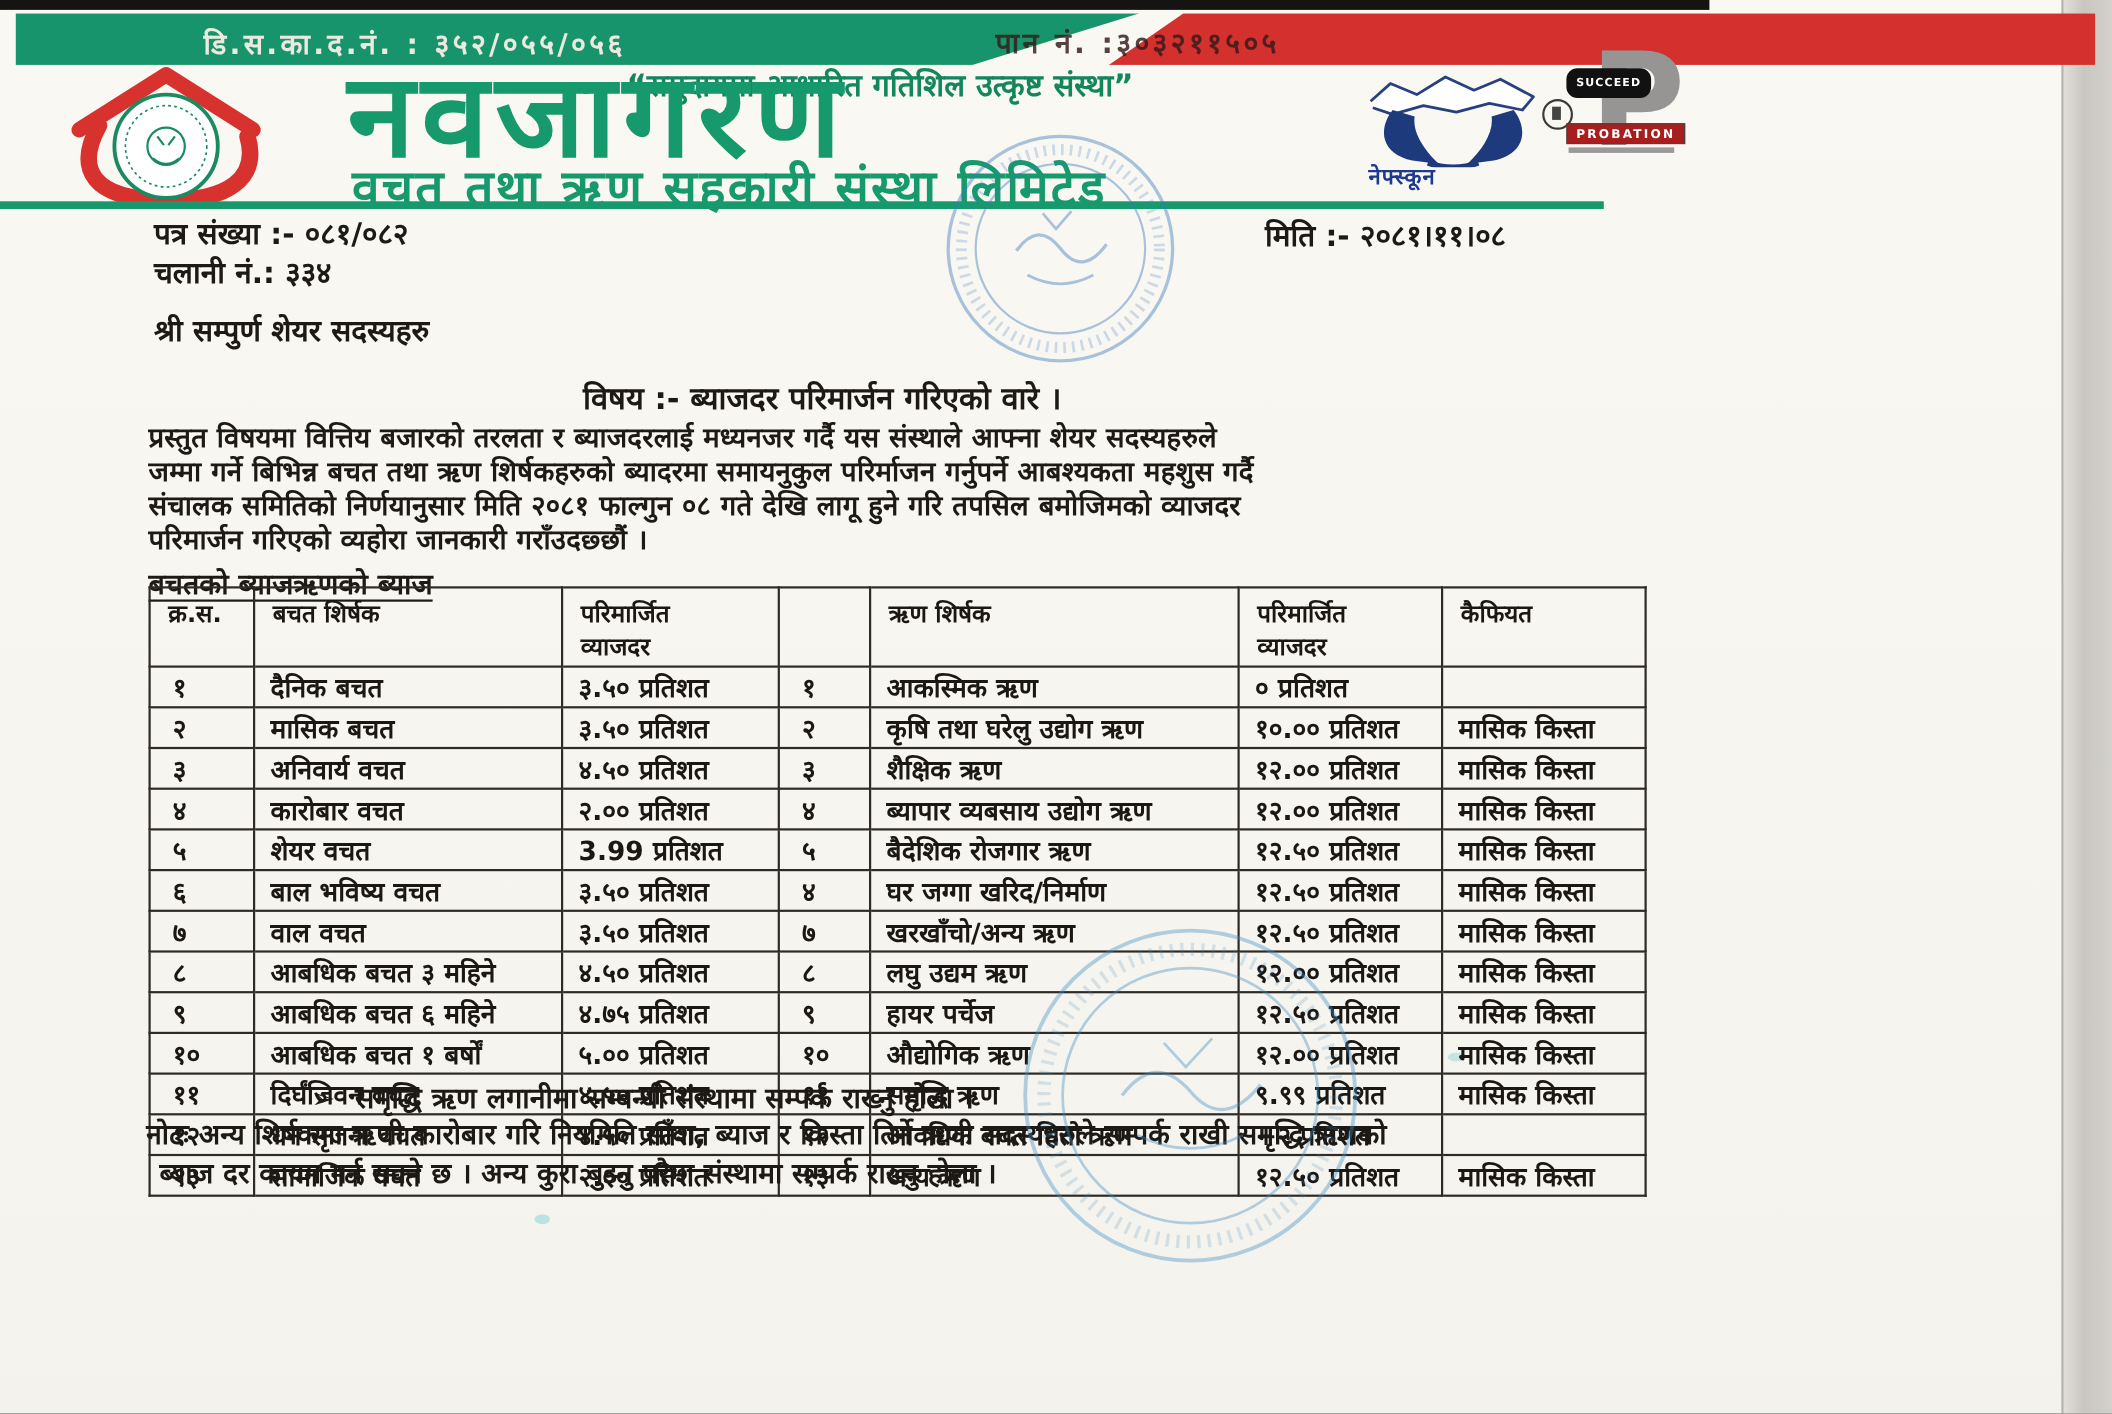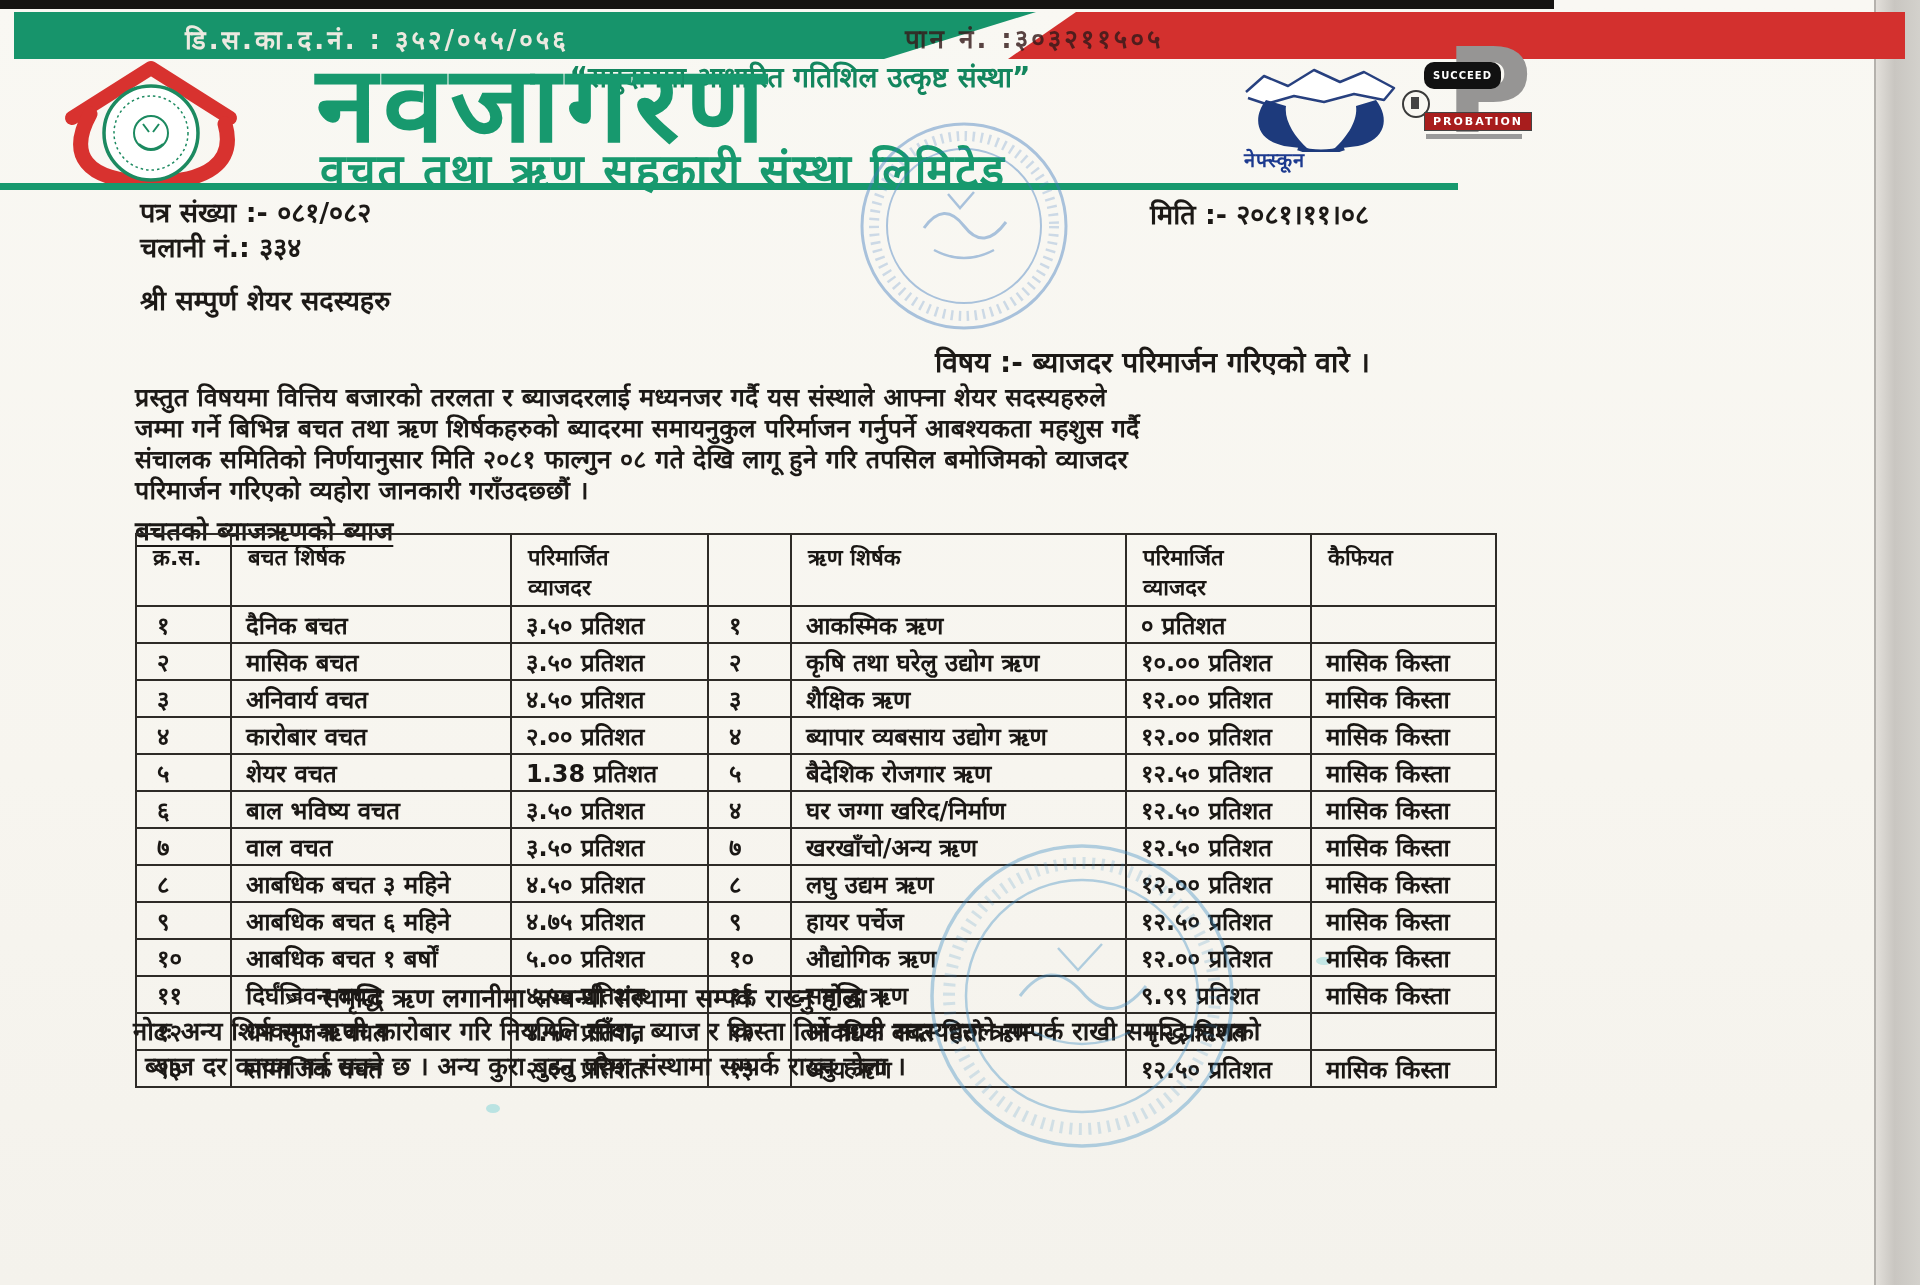--- a/index.html
+++ b/index.html
@@ -45,21 +45,21 @@
   .probation-sub{position:absolute;left:24px;top:84px;width:96px;height:5px;background:#9a9a9a;}
   .fist-circle{position:absolute;left:0px;top:40px;width:24px;height:24px;border:2px solid #3a3a3a;
     border-radius:50%;}
   .fist-circle::after{content:"";position:absolute;left:7px;top:5px;width:8px;height:12px;background:#444;}
   
   .doc-text{font-weight:700;font-size:27px;white-space:nowrap;color:#1c1916;}
   .letter-no{left:140px;top:193px;}
   .chalani-no{left:140px;top:228px;}
   .miti{left:1150px;top:195px;}
   .recipient{left:140px;top:281px;}
-  .subject{left:530px;top:342px;width:840px;text-align:right;font-size:28px;}
+  .subject{left:530px;top:342px;width:840px;text-align:left;font-size:28px;}
   .body-line{left:135px;font-size:25px;letter-spacing:.2px;}
   .table-heading{left:135px;top:512px;font-size:26px;text-decoration:underline;
     text-underline-offset:5px;text-decoration-thickness:2px;}
   
   .rates{left:135px;top:533px;width:1360px;border-collapse:collapse;table-layout:fixed;}
   .rates th,.rates td{border:2px solid #2e2b27;font-weight:700;color:#1a1714;
     overflow:hidden;white-space:nowrap;}
   .rates th{font-size:22px;text-align:left;vertical-align:top;padding:6px 0 4px 16px;
     white-space:pre-line;height:60px;}
   .rates td{font-size:24px;height:28px;padding:1px 0 1px 14px;}
@@ -186,21 +186,21 @@
           <td class="">कारोबार वचत</td>
           <td class="">२.०० प्रतिशत</td>
           <td class="sn">४</td>
           <td class="">ब्यापार व्यबसाय उद्योग ऋण</td>
           <td class="">१२.०० प्रतिशत</td>
           <td class="">मासिक किस्ता</td>
         </tr>
         <tr>
           <td class="sn">५</td>
           <td class="">शेयर वचत</td>
-          <td class="">1.38 प्रतिशत</td>
+          <td class="">3.99 प्रतिशत</td>
           <td class="sn">५</td>
           <td class="">बैदेशिक रोजगार ऋण</td>
           <td class="">१२.५० प्रतिशत</td>
           <td class="">मासिक किस्ता</td>
         </tr>
         <tr>
           <td class="sn">६</td>
           <td class="">बाल भविष्य वचत</td>
           <td class="">३.५० प्रतिशत</td>
           <td class="sn">४</td>

